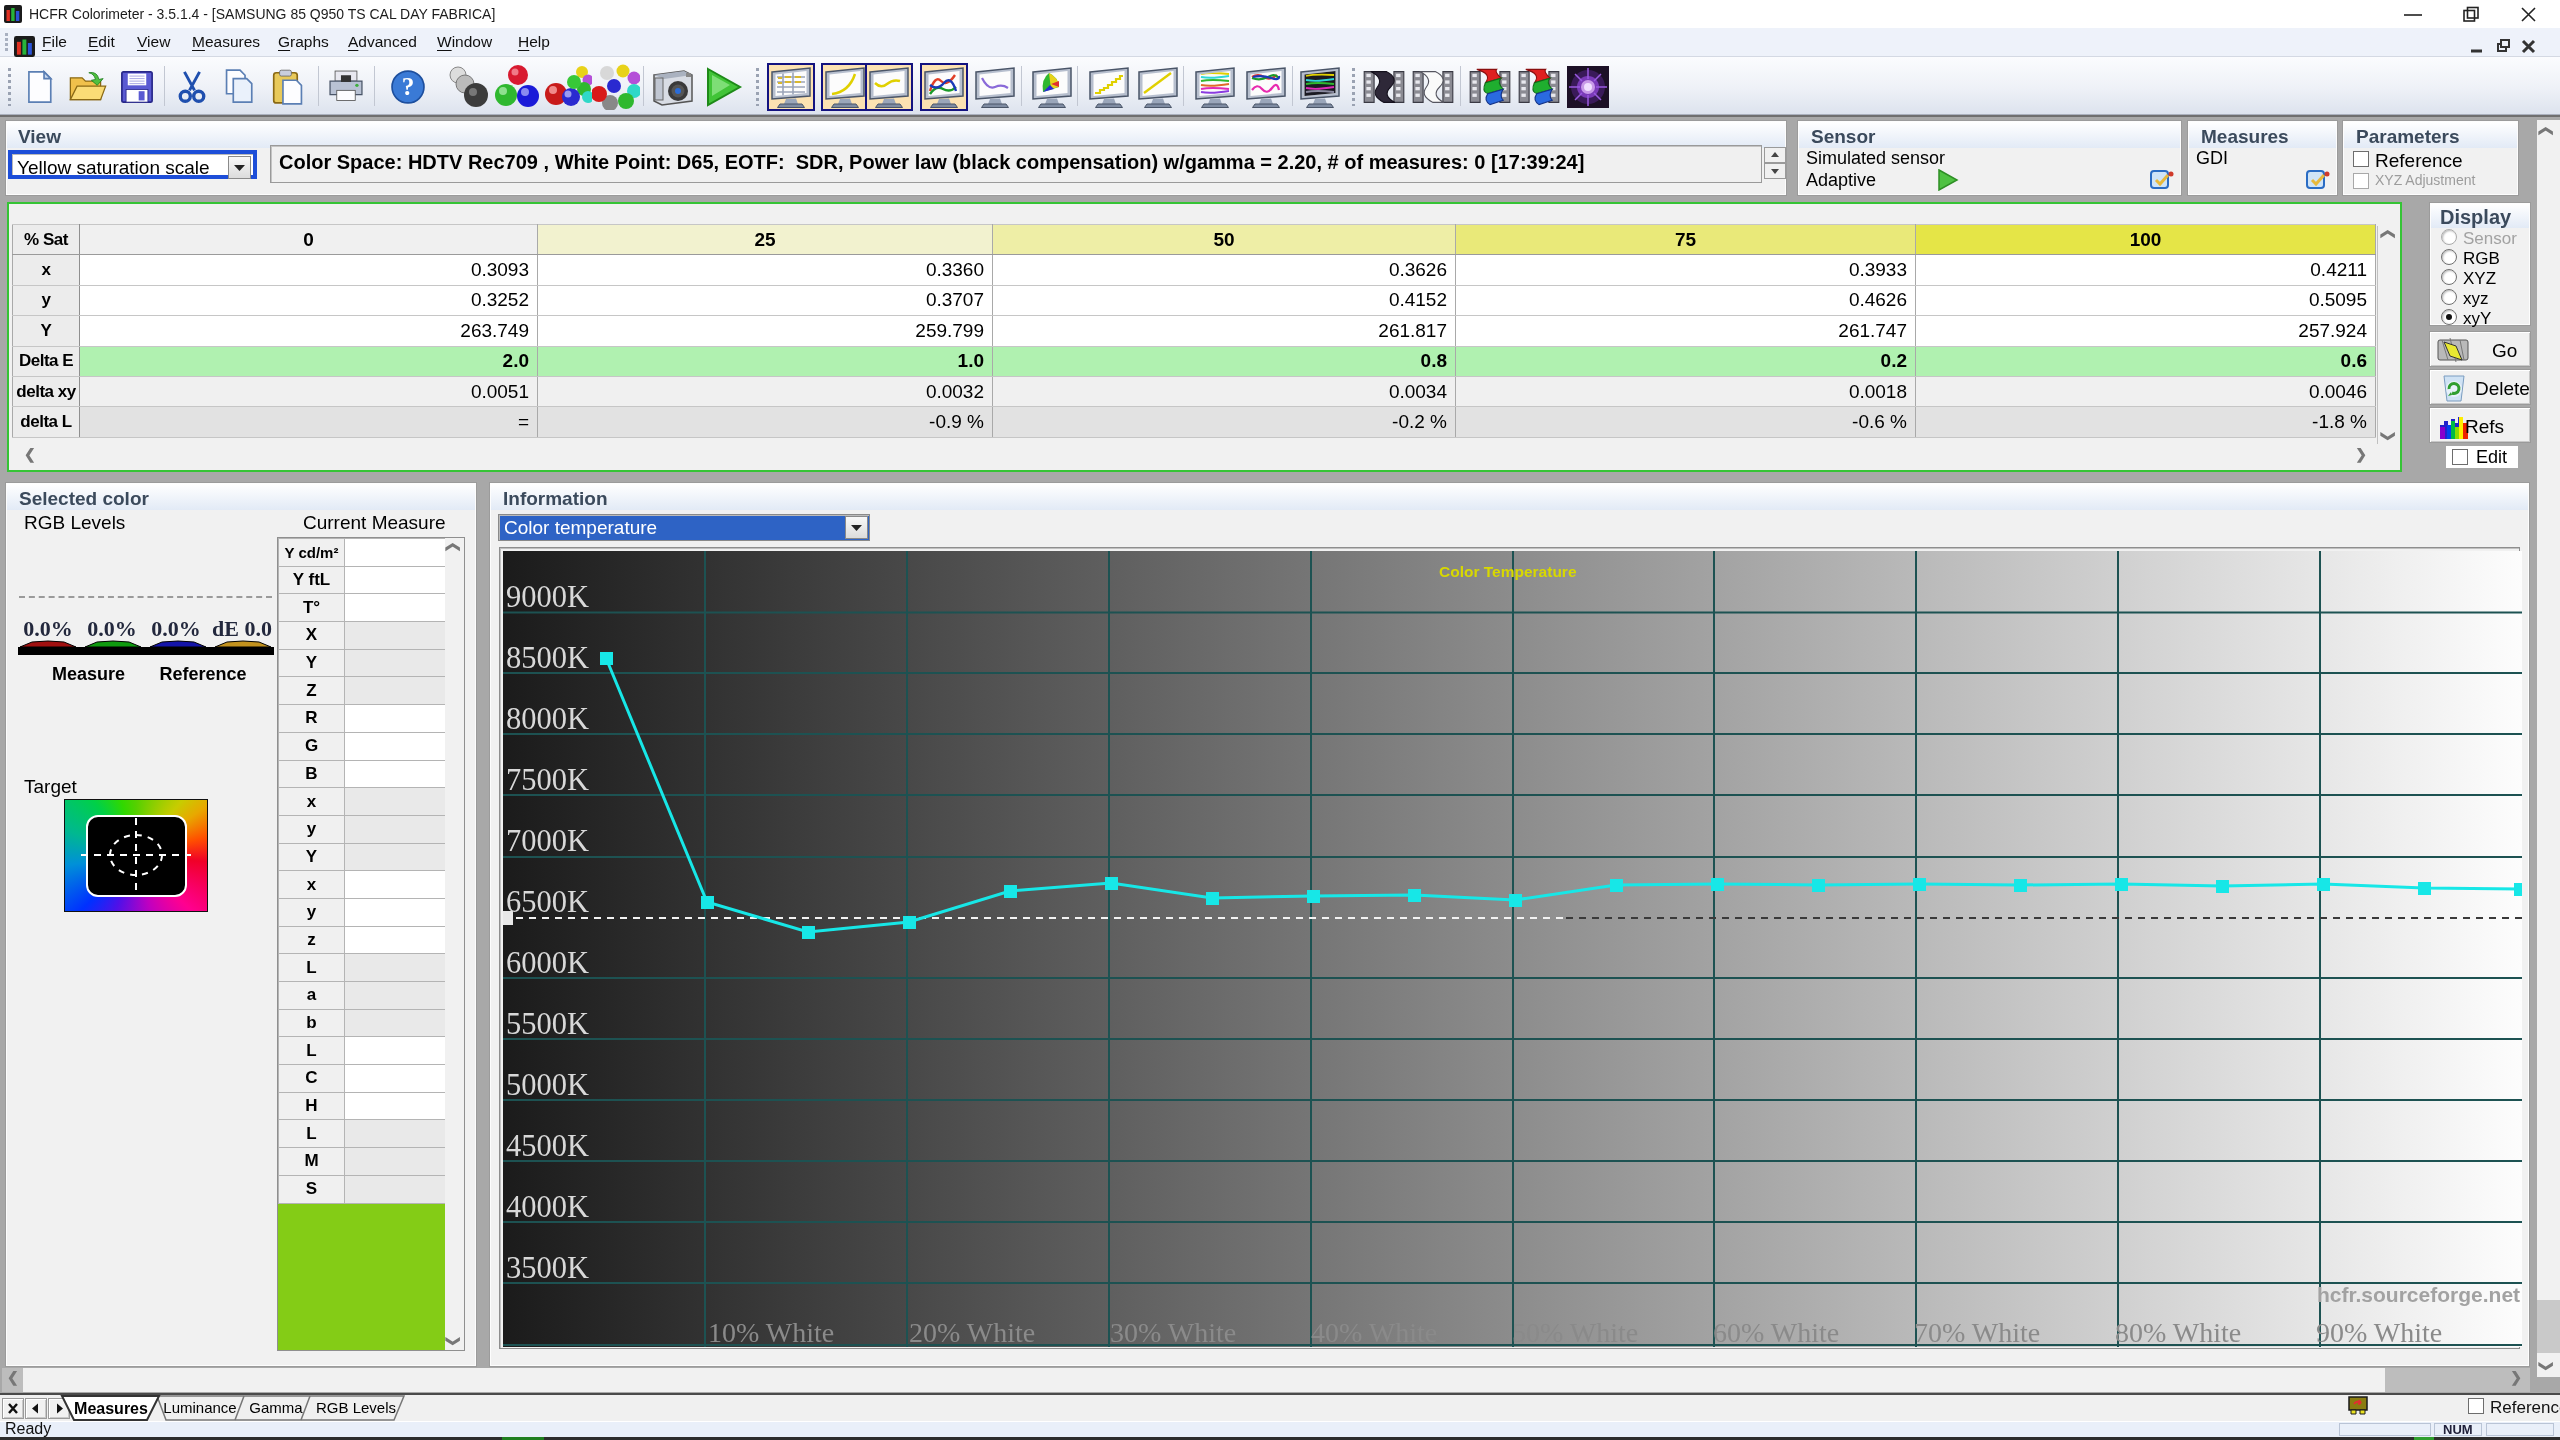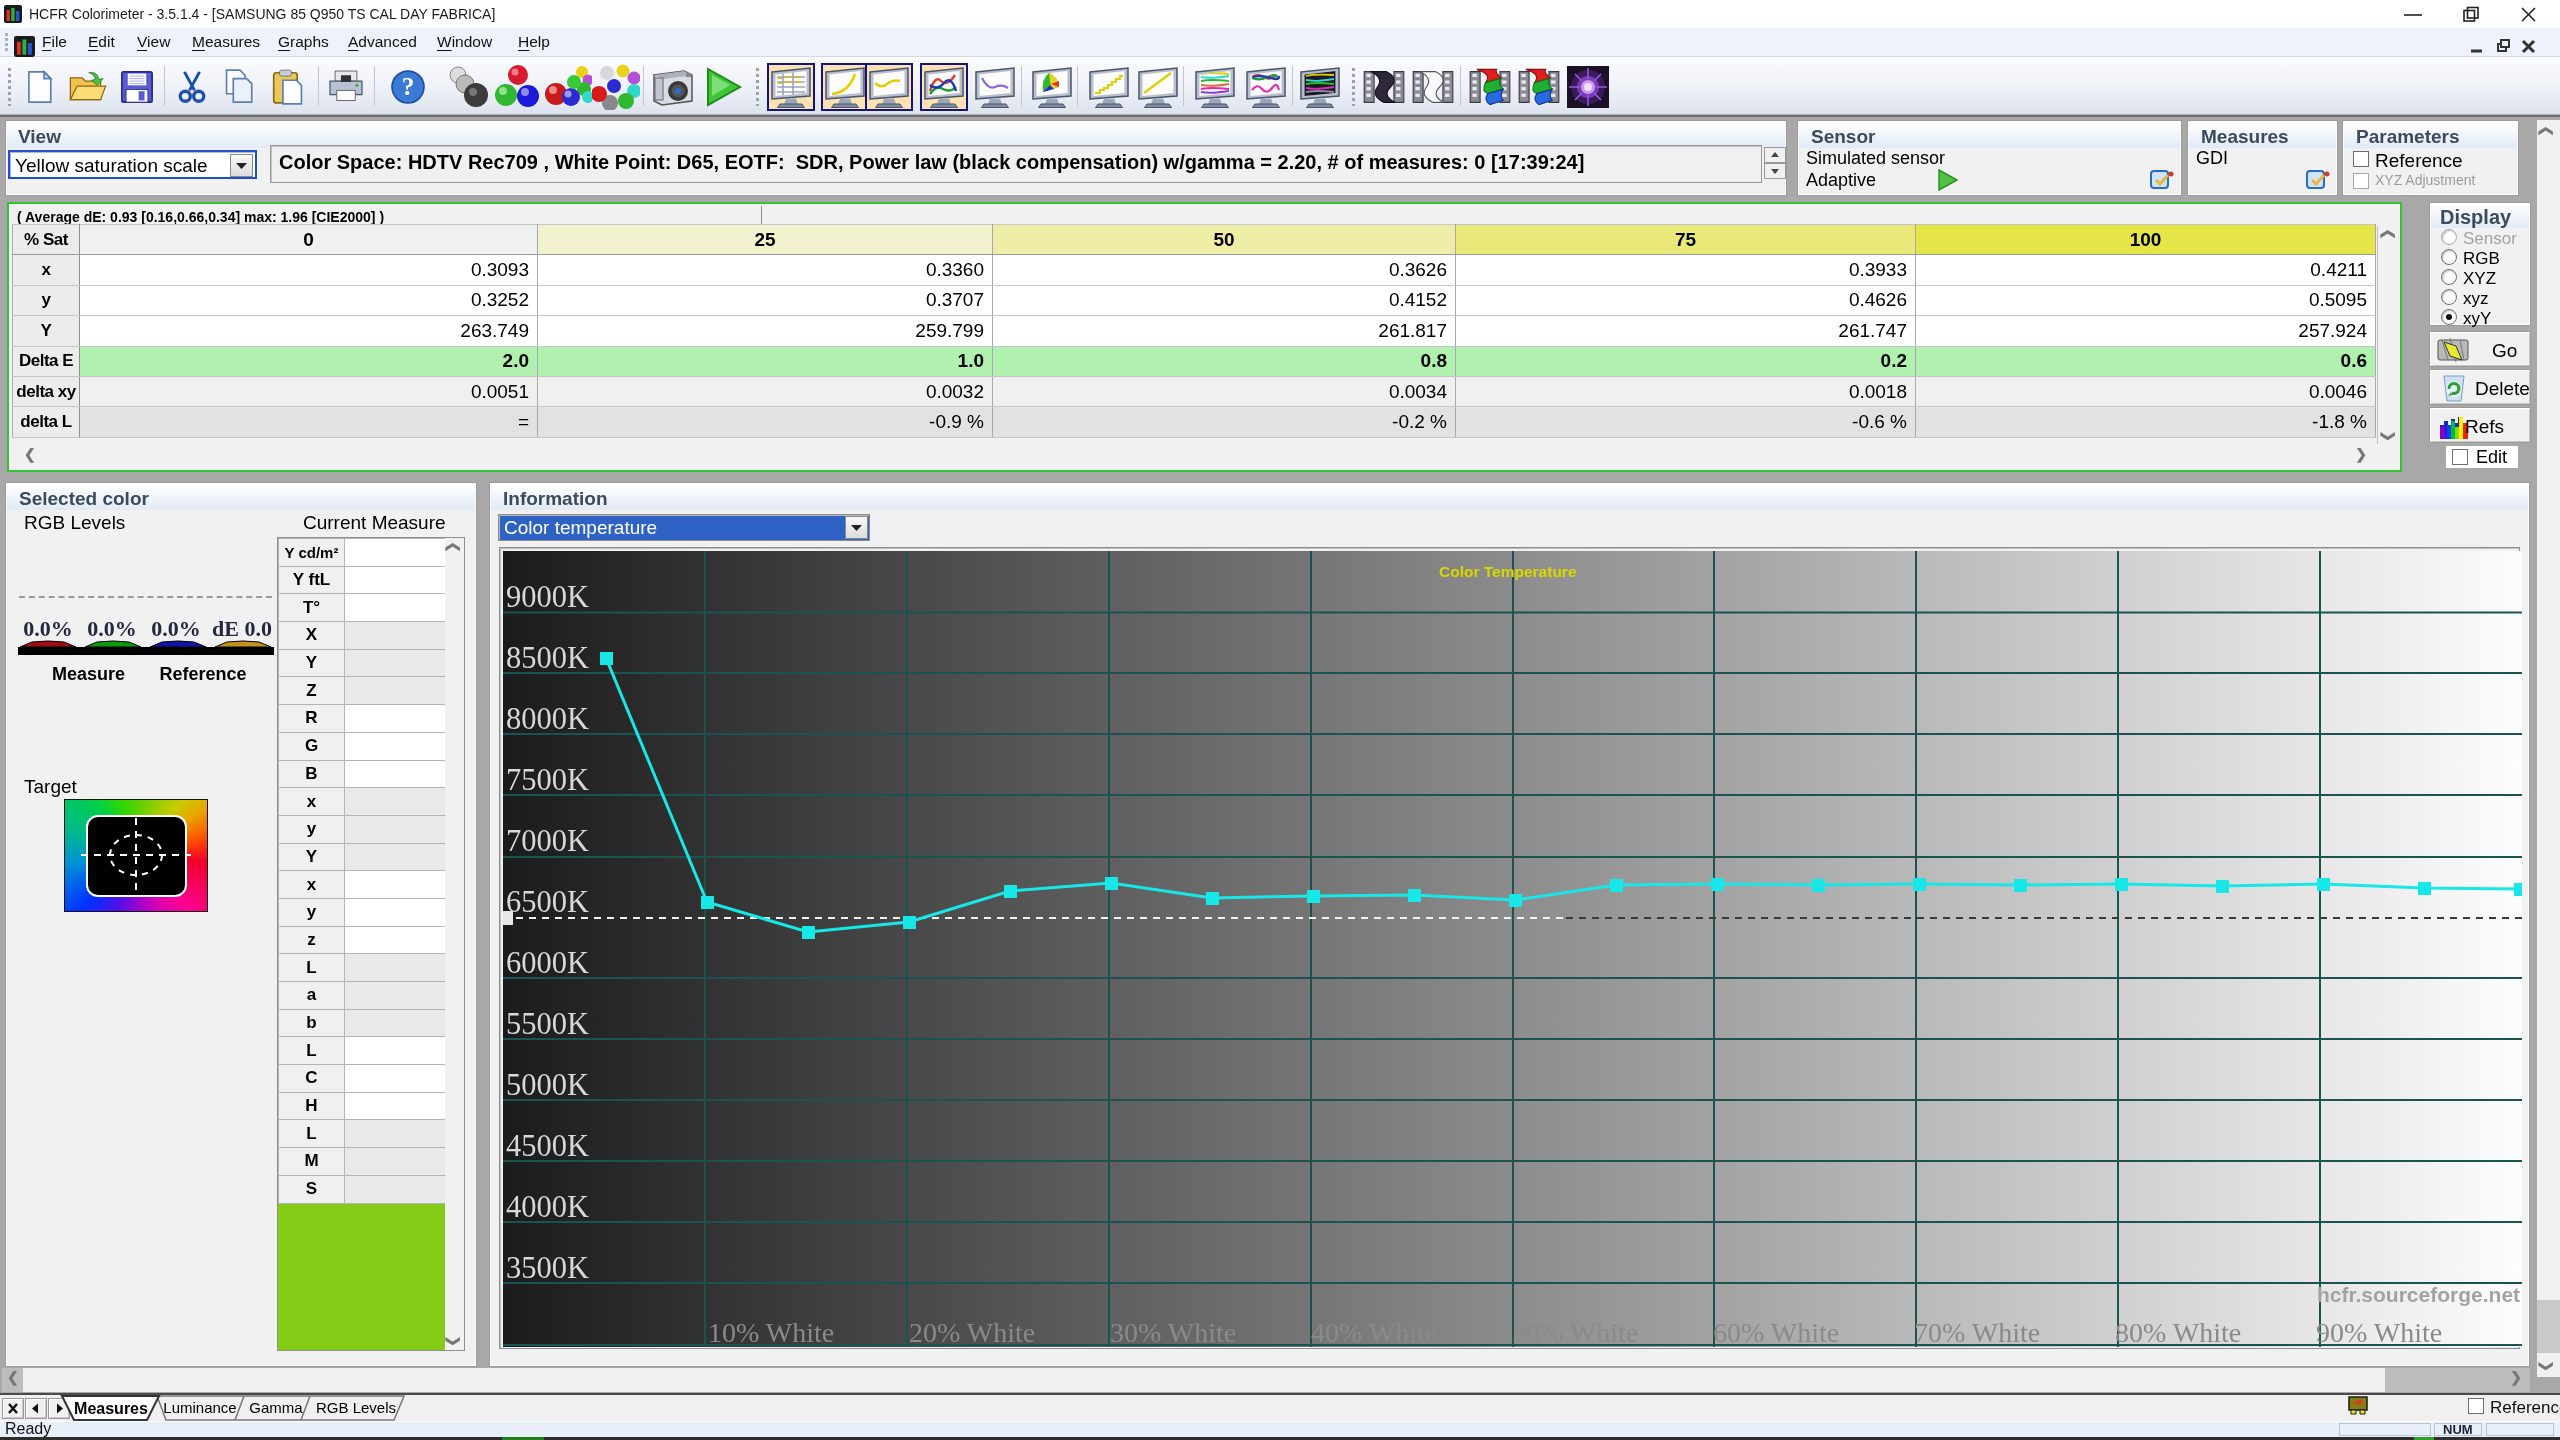--- a/index.html
+++ b/index.html
@@ -397,21 +397,21 @@
     </svg>
   </div>
 
 <div class="abs" style="left:0;top:115px;width:2560px;height:1280px;background:#a8a8a8;border-top:2px solid #6f6f6f;"></div>
 
 <div class="abs panel" style="left:5px;top:120px;width:1782px;height:76px;">
   <div class="phead">
       <div class="ptitle" style="left:11px;">View</div>
     </div>
 </div>
-<div class="abs" style="left:8px;top:150px;width:249px;height:29px;background:#fff;border:2px solid #1d4ed8;box-shadow:inset 1px 1px 0 #b9b9b9;">
+<div class="abs" style="left:8px;top:150px;width:249px;height:29px;background:#fff;border:4px solid #1d4ed8;box-shadow:inset 1px 1px 0 #b9b9b9;">
   <div class="abs" style="left:5px;top:3px;font-size:19px;color:#000;">Yellow saturation scale</div>
   <div class="abs" style="right:2px;top:2px;width:23px;height:23px;background:linear-gradient(#f8f8f8,#dcdcdc);border:1px solid #8a8a8a;">
     <svg width="21" height="21">
         <path d="M5 8 L10.5 14 L16 8 Z" fill="#222"></path>
       </svg>
   </div>
 </div>
 <div class="abs clip" style="left:270px;top:145px;width:1492px;height:38px;background:#f0f0f0;border:1px solid #9a9a9a;box-shadow:inset 1px 1px 0 #c4c4c4;">
   <div class="abs" style="left:8px;top:5px;font-size:20px;font-weight:bold;color:#000;white-space:nowrap;">Color Space: HDTV Rec709 , White Point: D65, EOTF:&nbsp; SDR, Power law (black compensation) w/gamma = 2.20, # of measures: 0 [17:39:24]</div>
 </div>
@@ -458,23 +458,20 @@
   <div class="phead">
       <div class="ptitle">Parameters</div>
     </div>
   <div class="cbox" style="left:10px;top:30px;"></div>
   <div class="abs" style="left:32px;top:29px;font-size:19px;color:#000;">Reference</div>
   <div class="cbox dis" style="left:10px;top:52px;"></div>
   <div class="abs" style="left:32px;top:51px;font-size:14px;color:#9c9c9c;">XYZ Adjustment</div>
 </div>
 
 <div class="abs" style="left:7px;top:202px;width:2395px;height:270px;background:#f1f1f1;border:2px solid #35c435;">
-  <div class="abs" style="left:8px;top:2px;width:745px;height:20px;border-bottom:1px solid #8f8f8f;border-right:1px solid #8f8f8f;">
-    <div class="abs" style="left:0px;top:3px;font-size:14px;font-weight:bold;color:#000;white-space:nowrap;">( Average dE: 0.93 [0.16,0.66,0.34] max: 1.96 [CIE2000] )</div>
-  </div>
   <table id="sattab" class="abs" style="left:3px;top:20px;width:2363px;">
     <colgroup>
         <col style="width:67px">
         <col style="width:458px">
         <col style="width:455px">
         <col style="width:463px">
         <col style="width:460px">
         <col style="width:460px">
       </colgroup>
     <tbody>

